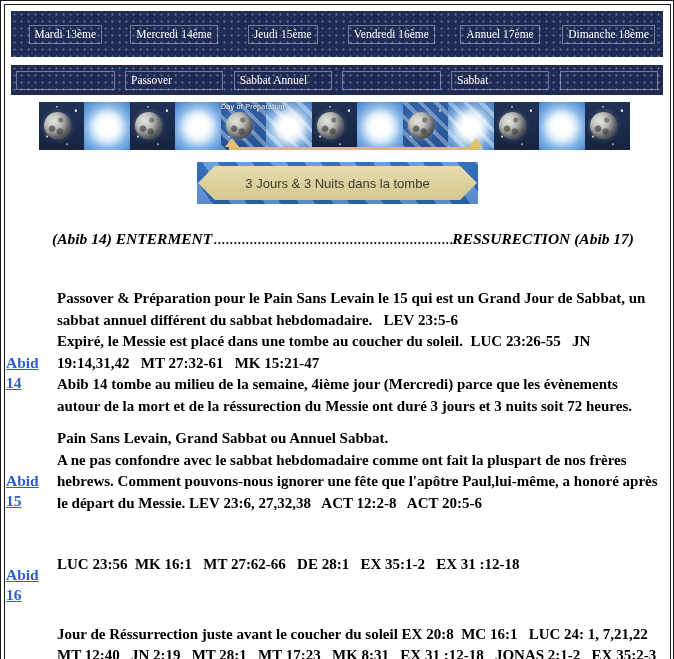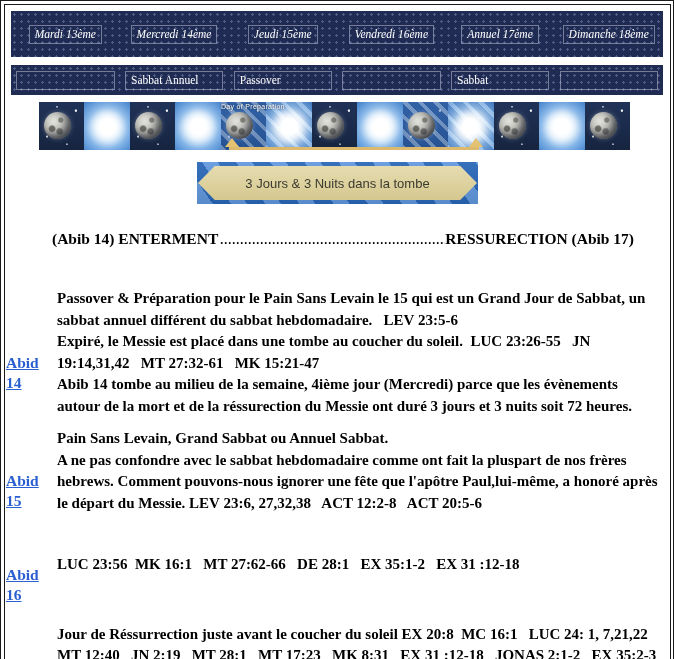--- a/index.html
+++ b/index.html
@@ -11,21 +11,21 @@
   .frame-outer{position:absolute;inset:0;border:1.5px solid #1a1a1a;border-bottom:none;}
   .frame-inner{position:absolute;left:3.5px;right:3.5px;top:3.5px;bottom:0;border:1px solid #1a1a1a;border-bottom:none;}
 
   
   .navy-bar{
     position:absolute;left:11px;right:11px;display:flex;
     background-color:#1f2b52;
     background-image:radial-gradient(rgba(150,165,215,.40) 1px, rgba(0,0,0,0) 1.4px);
     background-size:7px 7px;
   }
-  .bar-week{top:11px;height:46px;font-style:italic;}
+  .bar-week{top:11px;height:46px;}
   .bar-event{top:65px;height:30px;}
   .navy-cell{flex:1 1 0;display:flex;align-items:center;justify-content:center;min-width:0;}
   .bar-event .navy-cell{justify-content:flex-start;}
   .cell-box{
     border:1px solid rgba(185,192,214,.55);
     color:#ffffff;font-size:11.5px;line-height:14px;
     padding:1.5px 5px;white-space:nowrap;text-align:center;
   }
   .bar-event .cell-box{
     display:block;width:84%;margin-left:5%;height:14px;
@@ -98,21 +98,21 @@
     -webkit-clip-path:polygon(0 50%, 6% 0, 94% 0, 100% 50%, 94% 100%, 6% 100%);
     clip-path:polygon(0 50%, 6% 0, 94% 0, 100% 50%, 94% 100%, 6% 100%);
     display:flex;align-items:center;justify-content:center;
     font-family:"Liberation Sans", sans-serif;font-size:13px;color:#3a3a30;
   }
 
   
   .caption{
     position:absolute;left:52px;right:40px;top:230px;
     display:flex;align-items:baseline;
-    font-weight:bold;font-size:15.5px;color:#000;white-space:nowrap;
+    font-weight:bold;font-size:15.5px;color:#000;white-space:nowrap;font-style:italic;
   }
   .caption .dots{flex:1 1 auto;overflow:hidden;font-size:12px;font-weight:bold;letter-spacing:1px;padding:0 2px;}
 
   
   .entries{position:absolute;left:6px;right:12px;top:288px;font-size:15px;line-height:21.5px;font-weight:bold;color:#000;}
   .entry{display:flex;align-items:center;margin-bottom:11px;}
   .entry-ref{
     flex:0 0 44px;width:44px;align-self:center;
     color:#2a5fd0;text-decoration:underline;cursor:pointer;
     font-size:15.5px;line-height:20px;word-spacing:999px;margin-top:40px; 
@@ -146,24 +146,24 @@
     <div class="navy-cell">
         <span class="cell-box">Dimanche 18ème</span>
       </div>
   </div>
 
   <div class="navy-bar bar-event">
     <div class="navy-cell">
         <span class="cell-box"></span>
       </div>
     <div class="navy-cell">
+        <span class="cell-box">Passover</span>
+      </div>
+    <div class="navy-cell">
         <span class="cell-box">Sabbat Annuel</span>
-      </div>
-    <div class="navy-cell">
-        <span class="cell-box">Passover</span>
       </div>
     <div class="navy-cell">
         <span class="cell-box"></span>
       </div>
     <div class="navy-cell">
         <span class="cell-box">Sabbat</span>
       </div>
     <div class="navy-cell">
         <span class="cell-box"></span>
       </div>

